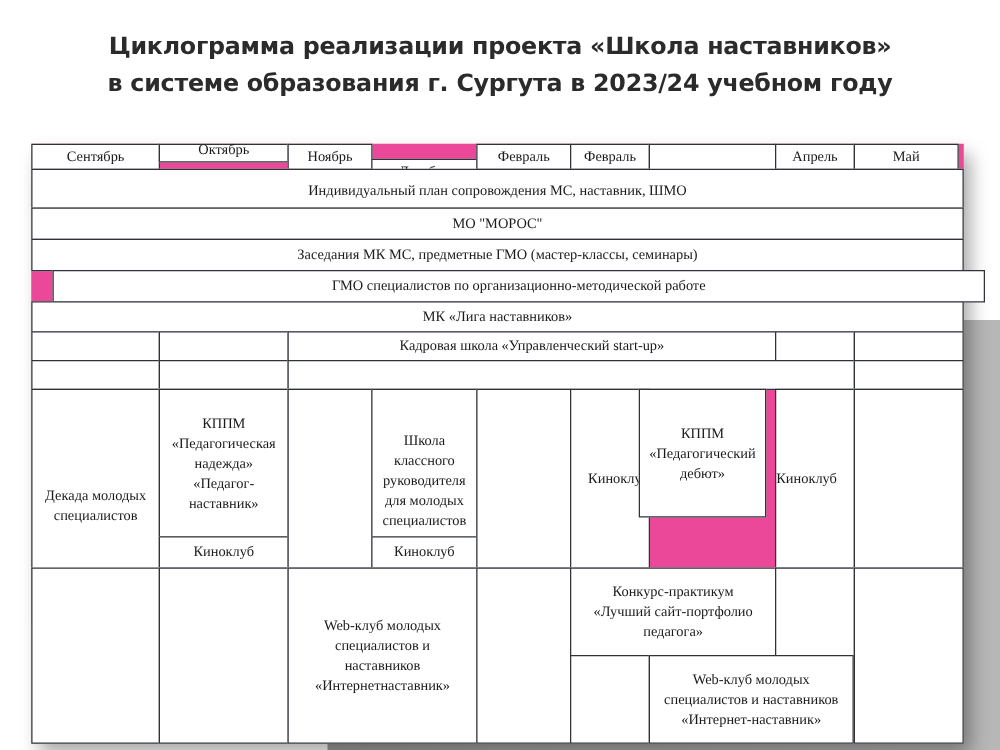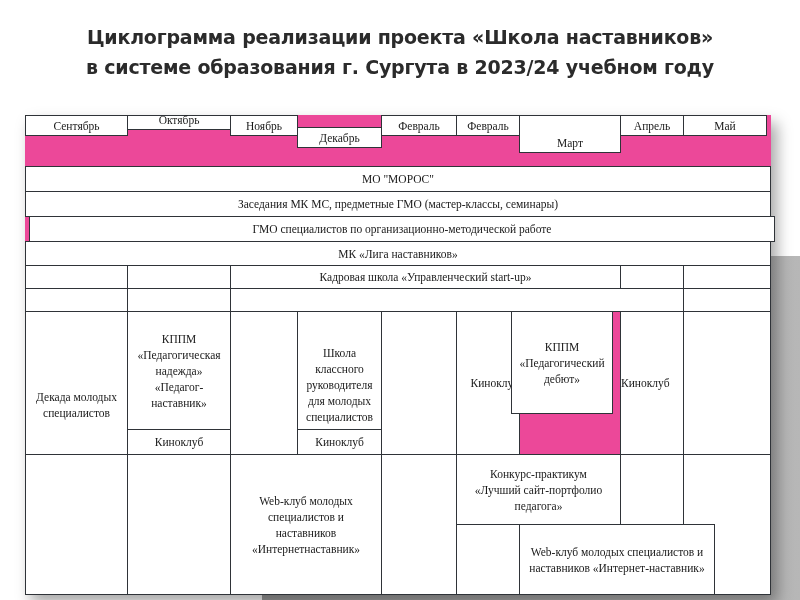--- a/index.html
+++ b/index.html
@@ -54,23 +54,24 @@
   <div class="cell hdr" style="left:0;top:0;width:103px;height:21px">Сентябрь</div>
   <div class="cell hdr" style="left:102px;top:0;width:104px;height:15px">Октябрь</div>
   <div class="cell hdr" style="left:205px;top:0;width:68px;height:21px">Ноябрь</div>
   <div class="cell hdr" style="left:272px;top:12px;width:85px;height:21px">Декабрь</div>
   <div class="cell hdr" style="left:356px;top:0;width:76px;height:21px">Февраль</div>
   <div class="cell hdr" style="left:431px;top:0;width:64px;height:21px">Февраль</div>
   <div class="cell hdr" style="left:494px;top:0;width:102px;height:38px">Март</div>
   <div class="cell hdr" style="left:595px;top:0;width:64px;height:21px">Апрель</div>
   <div class="cell hdr" style="left:658px;top:0;width:84px;height:21px">Май</div>
 
+  <div class="cell band-shadow" style="left:0;top:20px;width:746px;height:32px;align-items:flex-start;padding-top:9px">Индивидуальный план сопровождения МС, наставник, ШМО</div>
   <div class="cell" style="left:0;top:51px;width:746px;height:26px">МО "МОРОС"</div>
   <div class="cell" style="left:0;top:76px;width:746px;height:26px">Заседания МК МС, предметные ГМО (мастер-классы, семинары)</div>
-  <div class="cell" style="left:4px;top:101px;width:746px;height:26px">ГМО специалистов по организационно-методической работе</div>
+  <div class="cell" style="left:17px;top:101px;width:746px;height:26px">ГМО специалистов по организационно-методической работе</div>
   <div class="cell" style="left:0;top:126px;width:746px;height:25px">МК «Лига наставников»</div>
 
   <div class="cell" style="left:0;top:150px;width:103px;height:24px"></div>
   <div class="cell" style="left:102px;top:150px;width:104px;height:24px"></div>
   <div class="cell" style="left:205px;top:150px;width:391px;height:24px">Кадровая школа «Управленческий start-up»</div>
   <div class="cell" style="left:595px;top:150px;width:64px;height:24px"></div>
   <div class="cell" style="left:658px;top:150px;width:88px;height:24px"></div>
 
   <div class="cell" style="left:0;top:173px;width:103px;height:24px"></div>
   <div class="cell" style="left:102px;top:173px;width:104px;height:24px"></div>
@@ -90,14 +91,14 @@
   <div class="cell" style="left:658px;top:196px;width:88px;height:144px"></div>
 
   <div class="cell" style="left:0;top:339px;width:103px;height:141px"></div>
   <div class="cell" style="left:102px;top:339px;width:104px;height:141px"></div>
   <div class="cell wrap" style="left:205px;top:339px;width:152px;height:141px;padding:15px 22px">Web-клуб молодых специалистов и наставников «Интернетнаставник»</div>
   <div class="cell" style="left:356px;top:339px;width:76px;height:141px"></div>
   <div class="cell wrap" style="left:431px;top:339px;width:165px;height:71px;padding:0 12px">Конкурс-практикум «Лучший сайт-портфолио педагога»</div>
   <div class="cell" style="left:595px;top:339px;width:64px;height:71px"></div>
   <div class="cell" style="left:658px;top:339px;width:88px;height:141px"></div>
   <div class="cell" style="left:431px;top:409px;width:64px;height:71px"></div>
-  <div class="cell wrap" style="left:494px;top:409px;width:196px;height:71px;padding:0 6px">Web-клуб молодых специалистов и наставников «Интернет-наставник»</div>
+  <div class="cell wrap" style="left:494px;top:409px;width:164px;height:71px;padding:0 6px">Web-клуб молодых специалистов и наставников «Интернет-наставник»</div>
 </div>
 
 </body></html>

